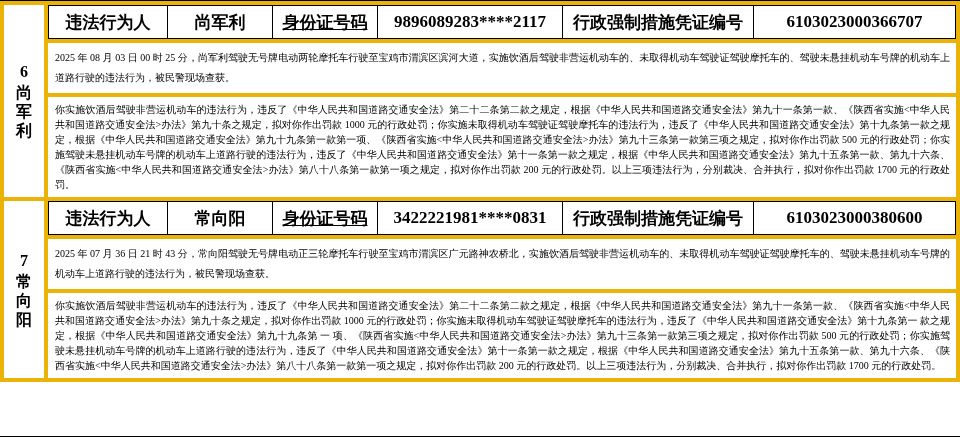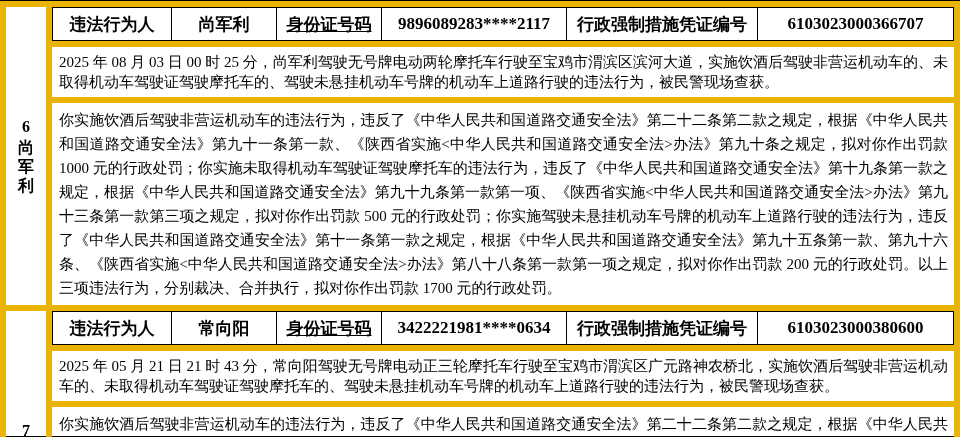--- a/index.html
+++ b/index.html
@@ -20,21 +20,21 @@
     box-sizing: border-box;
     border-top: 1px solid #000;
     border-bottom: 1px solid #000;
   }
   table.sheet {
     width: 960px;
     border-collapse: collapse;
     table-layout: fixed;
   }
   table.sheet td {
-    border: 6px solid #eab308;
+    border: 4px solid #eab308;
     vertical-align: middle;
     padding: 0;
   }
   
   td.idx {
     width: 40px;
     text-align: center;
     font-weight: bold;
     font-size: 16px;
     line-height: 19px;
@@ -71,28 +71,28 @@
     white-space: nowrap;
   }
   .lbl-person { width: 118px; }
   .val-person { width: 104px; }
   .lbl-id { width: 104px; text-decoration: underline; }
   .val-id { width: 184px; }
   .lbl-doc { width: 190px; }
   .val-doc { width: auto; }
 
   .para {
-    font-size: 15px;
+    font-size: 10px;
     line-height: 20px;
     padding: 5px 6px 5px 7px;
     text-align: justify;
     text-justify: inter-ideograph;
   }
   .para.tall {
-    line-height: 24px;
+    line-height: 15px;
   }
 </style>
 </head>
 <body>
 
 <div class="doc">
   <table class="sheet">
     <tbody>
 
       <tr>
@@ -139,31 +139,31 @@
             <span>阳</span>
           </span>
         </td>
         <td class="body">
           <table class="inner">
             <tbody>
               <tr class="head">
                 <td class="lbl-person">违法行为人</td>
                 <td class="val-person">常向阳</td>
                 <td class="lbl-id">身份证号码</td>
-                <td class="val-id">3422221981****0634</td>
+                <td class="val-id">3422221981****0831</td>
                 <td class="lbl-doc">行政强制措施凭证编号</td>
                 <td class="val-doc">6103023000380600</td>
               </tr>
             </tbody>
           </table>
         </td>
       </tr>
       <tr>
         <td class="body">
-          <div class="para">2025 年 05 月 21 日 21 时 43 分，常向阳驾驶无号牌电动正三轮摩托车行驶至宝鸡市渭滨区广元路神农桥北，实施饮酒后驾驶非营运机动车的、未取得机动车驾驶证驾驶摩托车的、驾驶未悬挂机动车号牌的机动车上道路行驶的违法行为，被民警现场查获。</div>
+          <div class="para">2025 年 07 月 36 日 21 时 43 分，常向阳驾驶无号牌电动正三轮摩托车行驶至宝鸡市渭滨区广元路神农桥北，实施饮酒后驾驶非营运机动车的、未取得机动车驾驶证驾驶摩托车的、驾驶未悬挂机动车号牌的机动车上道路行驶的违法行为，被民警现场查获。</div>
         </td>
       </tr>
       <tr>
         <td class="body">
           <div class="para tall">你实施饮酒后驾驶非营运机动车的违法行为，违反了《中华人民共和国道路交通安全法》第二十二条第二款之规定，根据《中华人民共和国道路交通安全法》第九十一条第一款、《陕西省实施&lt;中华人民共和国道路交通安全法&gt;办法》第九十条之规定，拟对你作出罚款 1000 元的行政处罚；你实施未取得机动车驾驶证驾驶摩托车的违法行为，违反了《中华人民共和国道路交通安全法》第十九条第一 款之规定，根据《中华人民共和国道路交通安全法》第九十九条第 一 项、《陕西省实施&lt;中华人民共和国道路交通安全法&gt;办法》第九十三条第一款第三项之规定，拟对你作出罚款 500 元的行政处罚；你实施驾驶未悬挂机动车号牌的机动车上道路行驶的违法行为，违反了《中华人民共和国道路交通安全法》第十一条第一款之规定，根据《中华人民共和国道路交通安全法》第九十五条第一款、第九十六条、《陕西省实施&lt;中华人民共和国道路交通安全法&gt;办法》第八十八条第一款第一项之规定，拟对你作出罚款 200 元的行政处罚。以上三项违法行为，分别裁决、合并执行，拟对你作出罚款 1700 元的行政处罚。</div>
         </td>
       </tr>
     </tbody>
   </table>
 </div>

